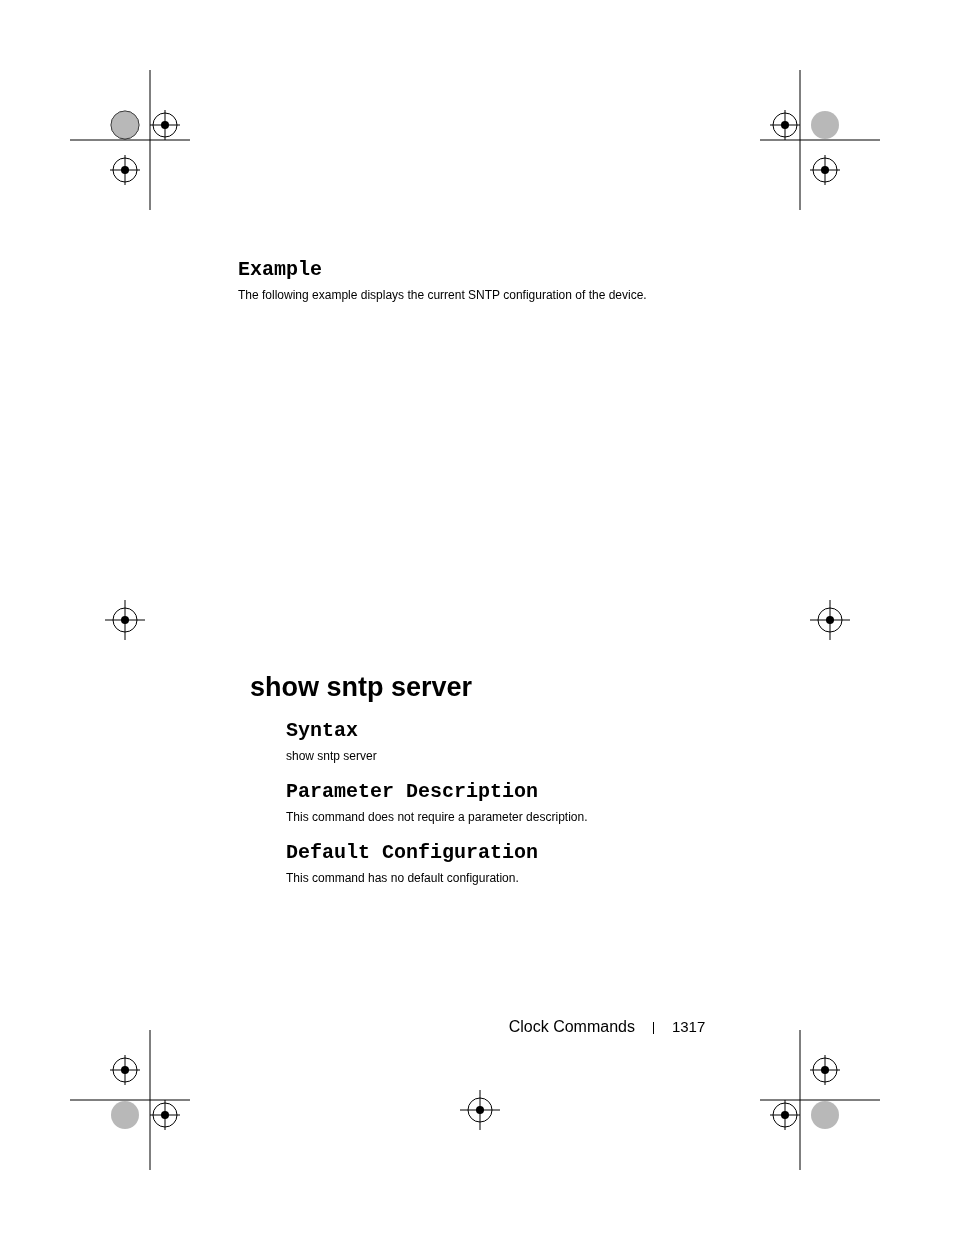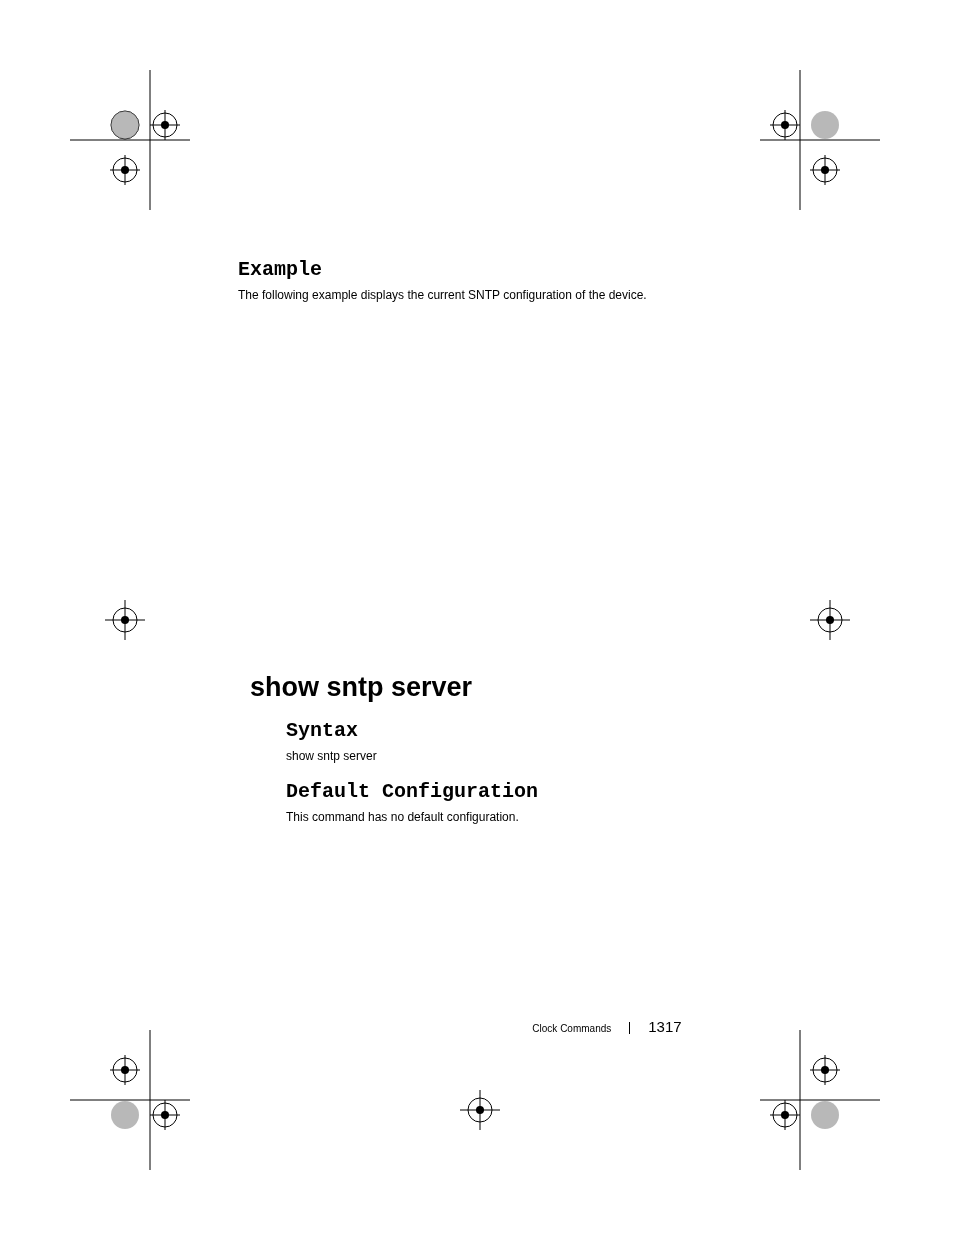--- a/index.html
+++ b/index.html
@@ -56,21 +56,21 @@
       top: 1018px;
       text-align: center;
     }
     .footer-inner {
       display: inline-block;
       position: relative;
       left: 130px;
     }
     .footer-text {
       font-family: Arial, Helvetica, sans-serif;
-      font-size: 10px;
+      font-size: 16px;
     }
     .footer-divider {
       display: inline-block;
       width: 1px;
       height: 12px;
       background: #000;
       vertical-align: middle;
       margin: 0 14px;
     }
     .page-number {
@@ -95,20 +95,24 @@
 </div>
 
 <div class="section2">
   <div class="main-heading">show sntp server</div>
 
   <div class="subsection">
     <div class="section-heading">Syntax</div>
     <div class="body-text">show sntp server</div>
   </div>
 
+  <div class="subsection">
+    <div class="section-heading">Parameter Description</div>
+    <div class="body-text">This command does not require a parameter description.</div>
+  </div>
 
   <div class="subsection">
     <div class="section-heading">Default Configuration</div>
     <div class="body-text">This command has no default configuration.</div>
   </div>
 </div>
 
 <div class="footer">
   <div class="footer-inner">
     <span class="footer-text">Clock Commands</span>

